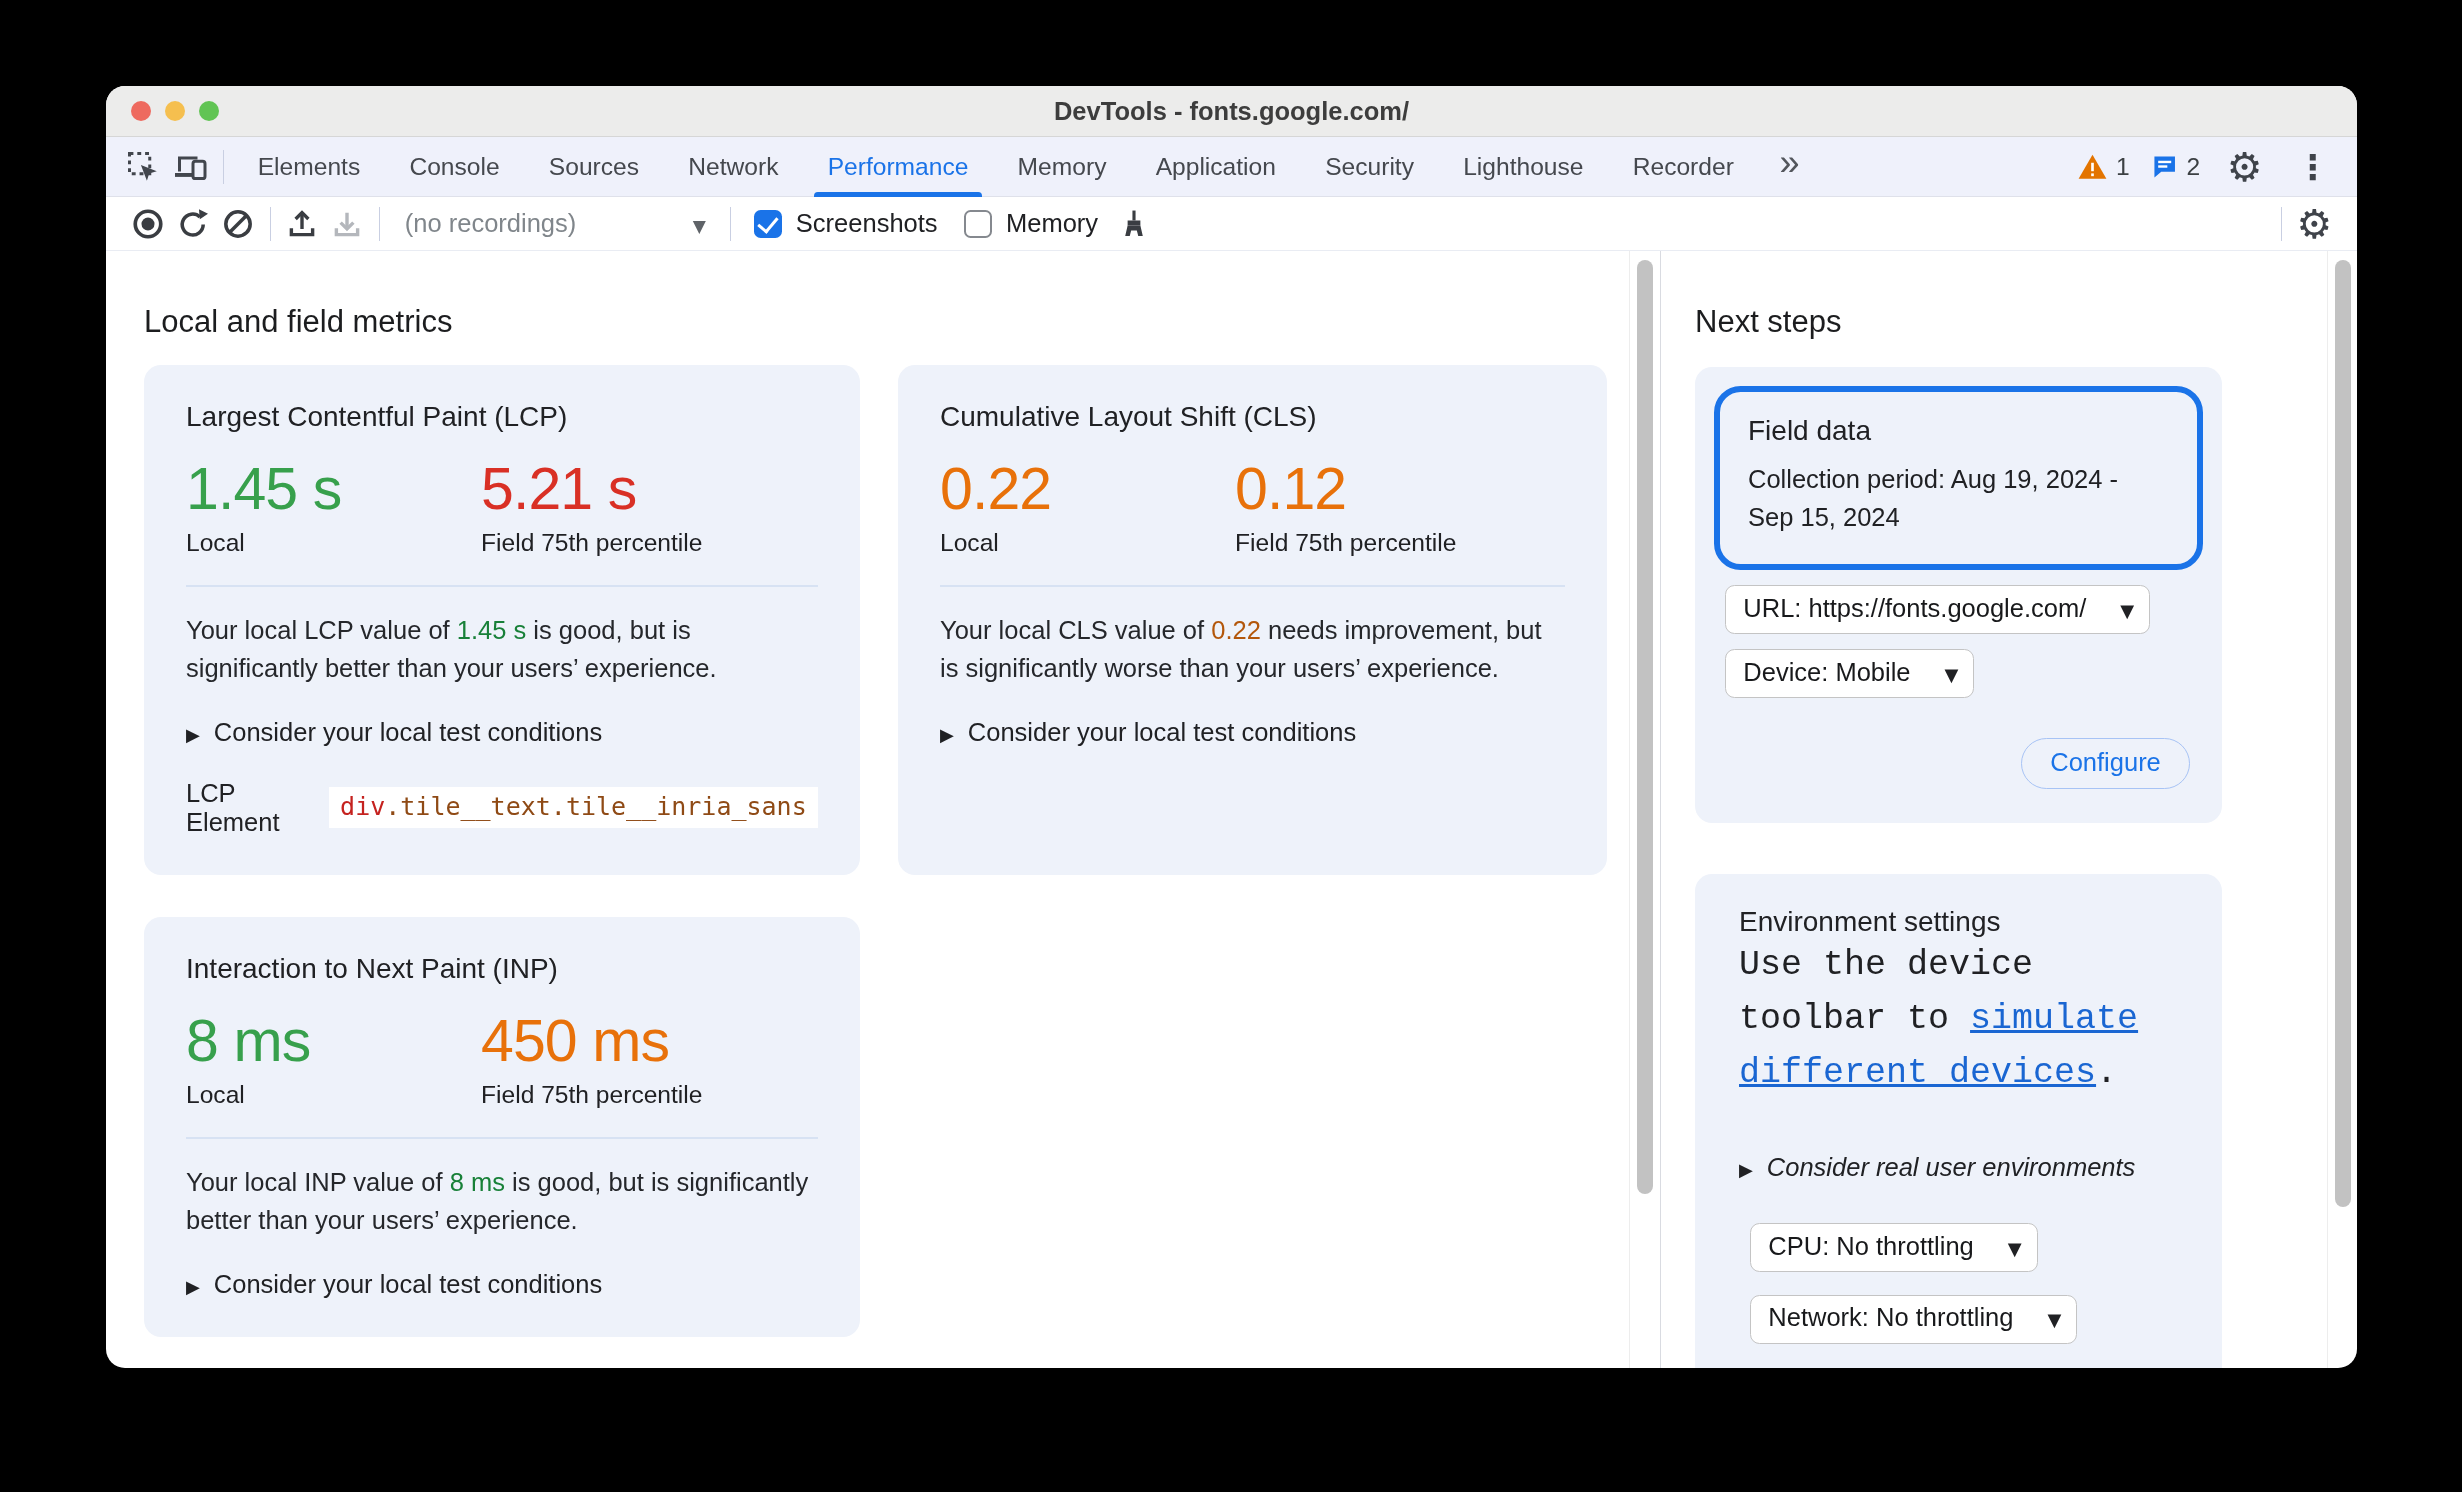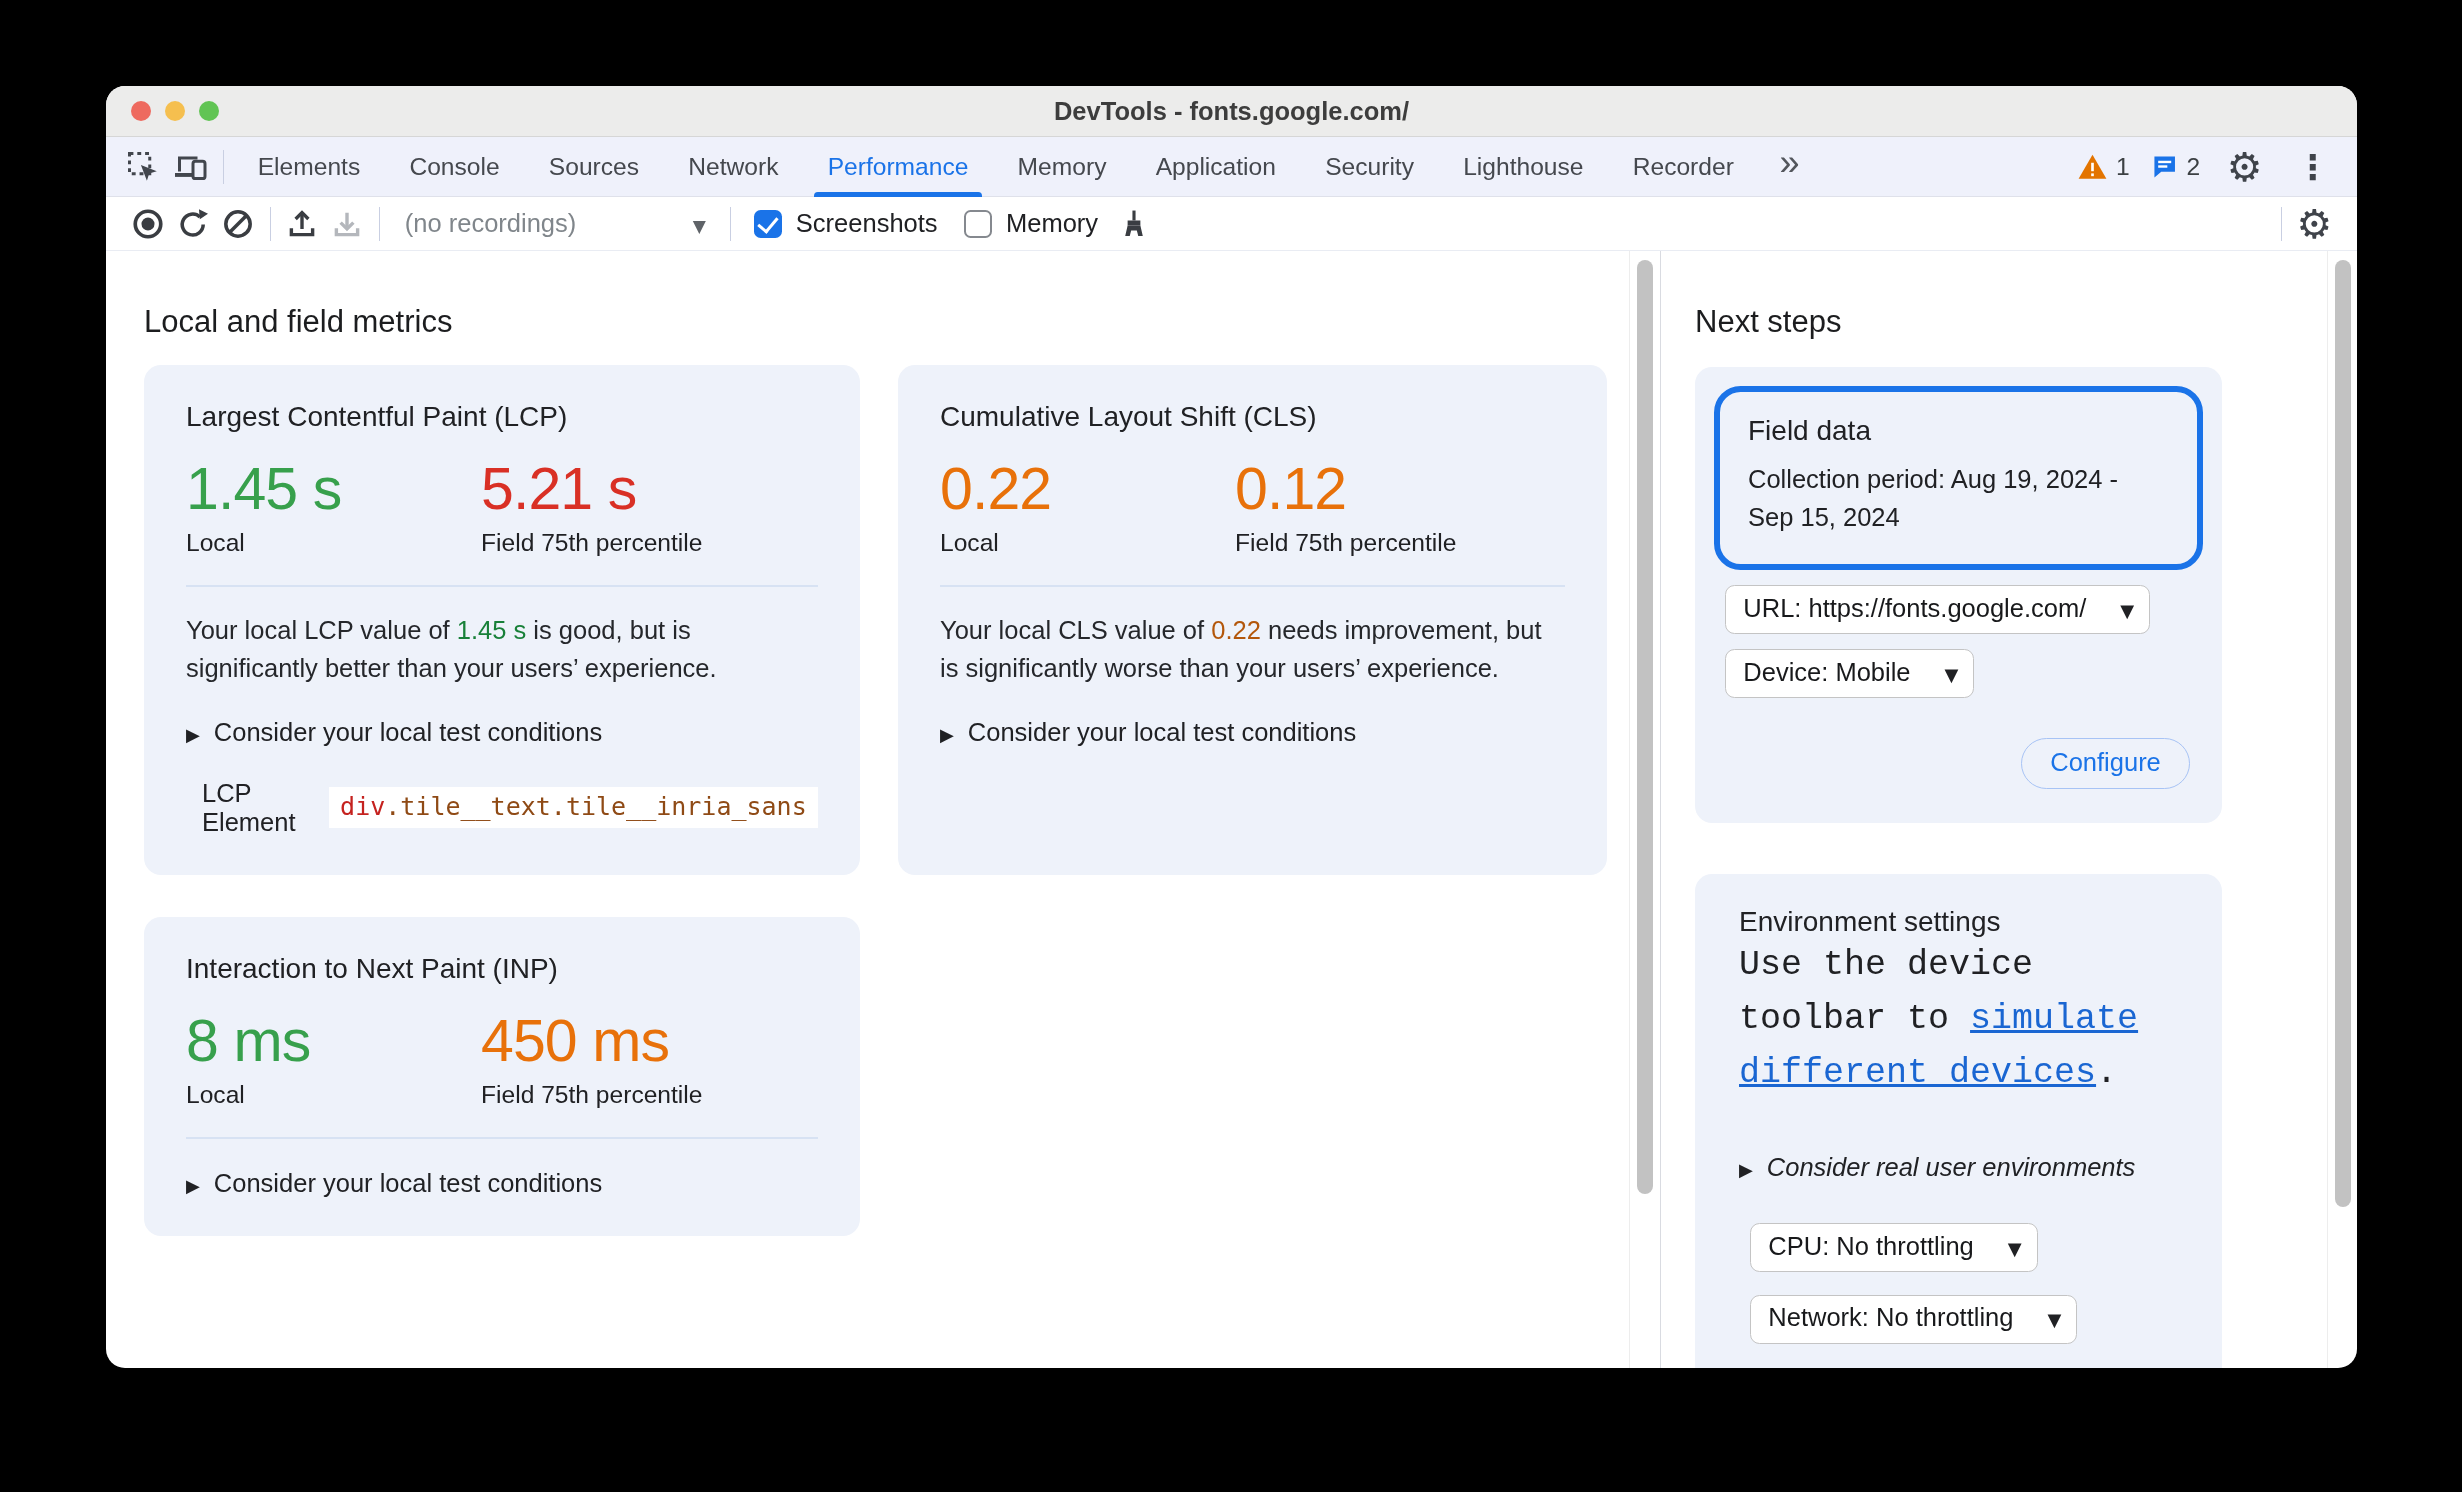--- a/index.html
+++ b/index.html
@@ -82,21 +82,21 @@
   .metric-value.green { color:#37a04c; }
   .metric-value.red { color:#d93025; }
   .metric-value.orange { color:#e8710a; }
   .metric-label { font-size:24.6px; margin-top:7.6px; color:#202124; }
   .metric-divider { height:1.9px; background:#d7e2f3; margin-top:28px; }
   .metric-desc { margin-top:24.6px; font-size:25.5px; line-height:1.5; color:#25272b; max-width:652px; }
   .inline-green { color:#188038; }
   .inline-orange { color:#b3570b; }
   .disclosure { margin-top:30px; font-size:25.5px; color:#202124; display:flex; align-items:center; gap:14px; }
   .tri::before { content:"▶"; font-size:18px; color:#202124; font-family:"DejaVu Sans",sans-serif; }
-  .lcp-element-row { margin-top:32px; display:flex; align-items:center; gap:5px; font-size:25.5px;margin-left:16px; }
+  .lcp-element-row { margin-top:32px; display:flex; align-items:center; gap:5px; font-size:25.5px; }
   .node-chip { background:#fff; border-radius:0; padding:4.7px 11.3px 6.6px; font-size:25px; font-family:"DejaVu Sans Mono",monospace; white-space:nowrap; }
   .node-tag { color:#c5221f; }
   .node-classes { color:#8f4a15; }
 
   .row2 { margin-top:42px; }
   a.link { color:#1a66d2; text-decoration:underline; cursor:pointer; }
 
   
   .sidebar-inner .section-heading { margin-bottom:26.5px; }
   .side-card { background:#eef2fa; border-radius:17px; width:527px; }
@@ -331,20 +331,21 @@
             <div class="metric-col local">
               <div class="metric-value green">8 ms</div>
               <div class="metric-label">Local</div>
             </div>
             <div class="metric-col">
               <div class="metric-value orange">450 ms</div>
               <div class="metric-label">Field 75th percentile</div>
             </div>
           </div>
           <div class="metric-divider"></div>
+          <div class="metric-desc"><span>Your local INP value of </span><span class="inline-green">8 ms</span><span> is good, but is significantly better than your users’ experience.</span></div>
           <div class="disclosure">
             <span class="tri"></span>
             <span>Consider your local test conditions</span>
           </div>
         </div>
       </div>
 
     </div>
 
     <div class="scroll-col">

